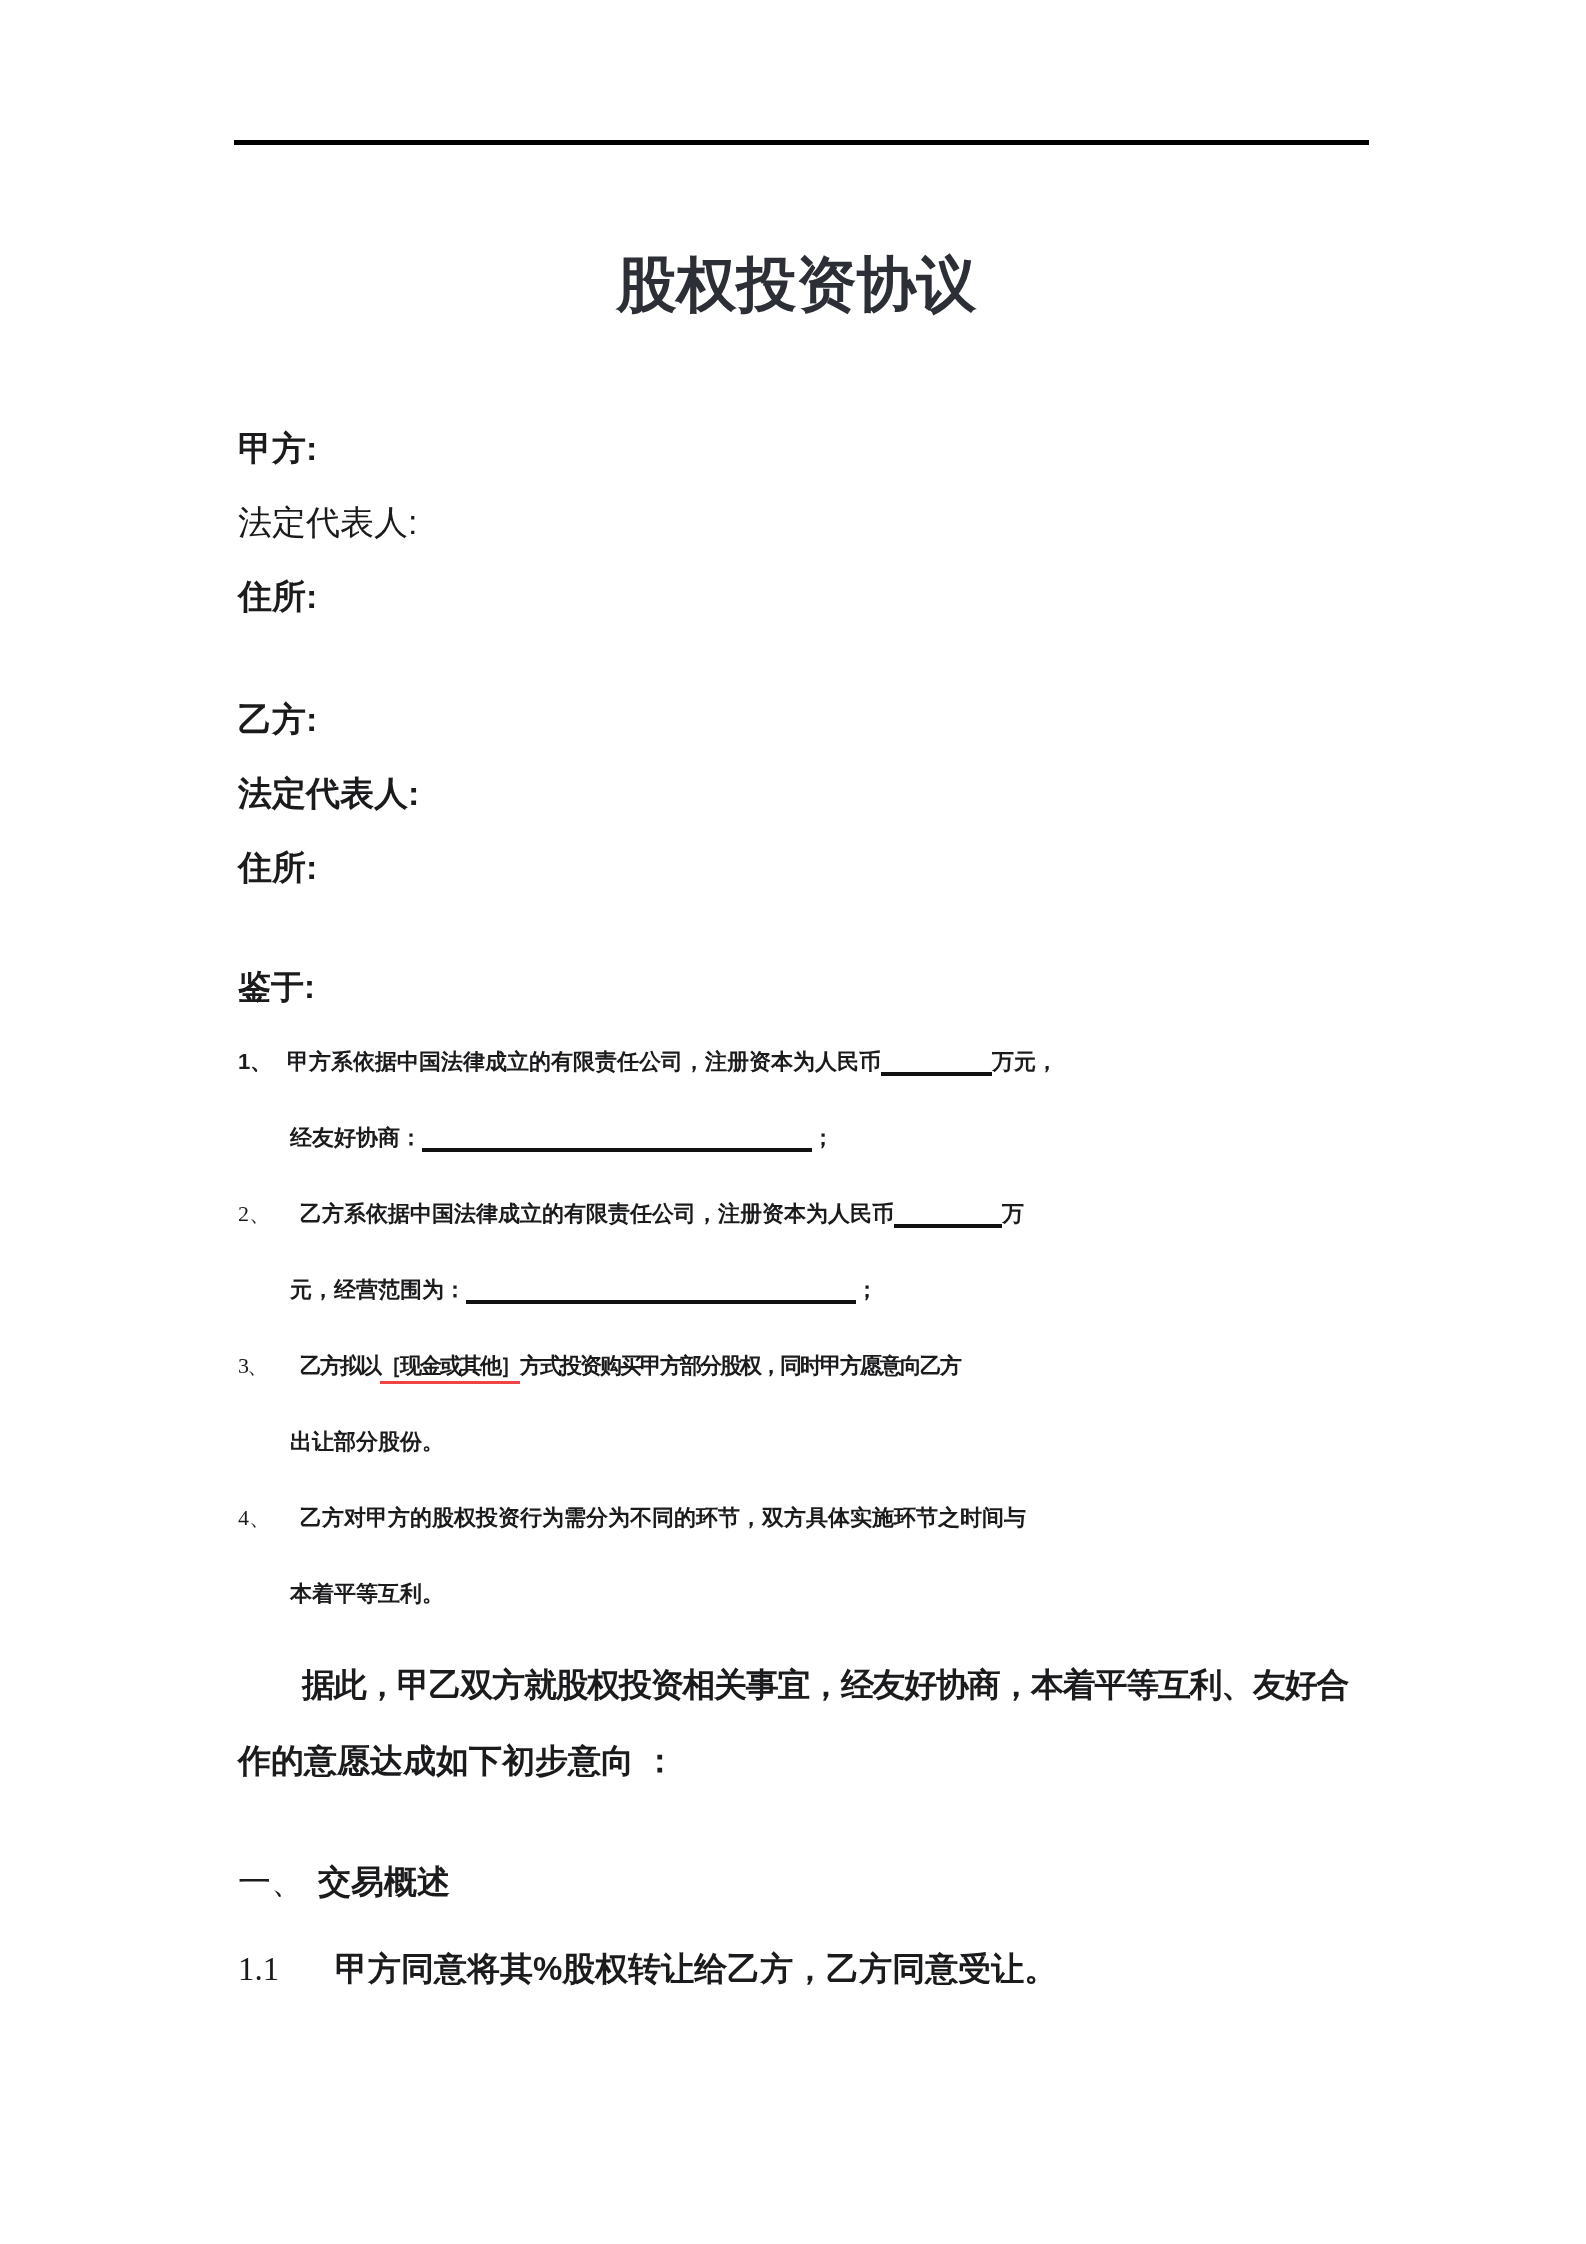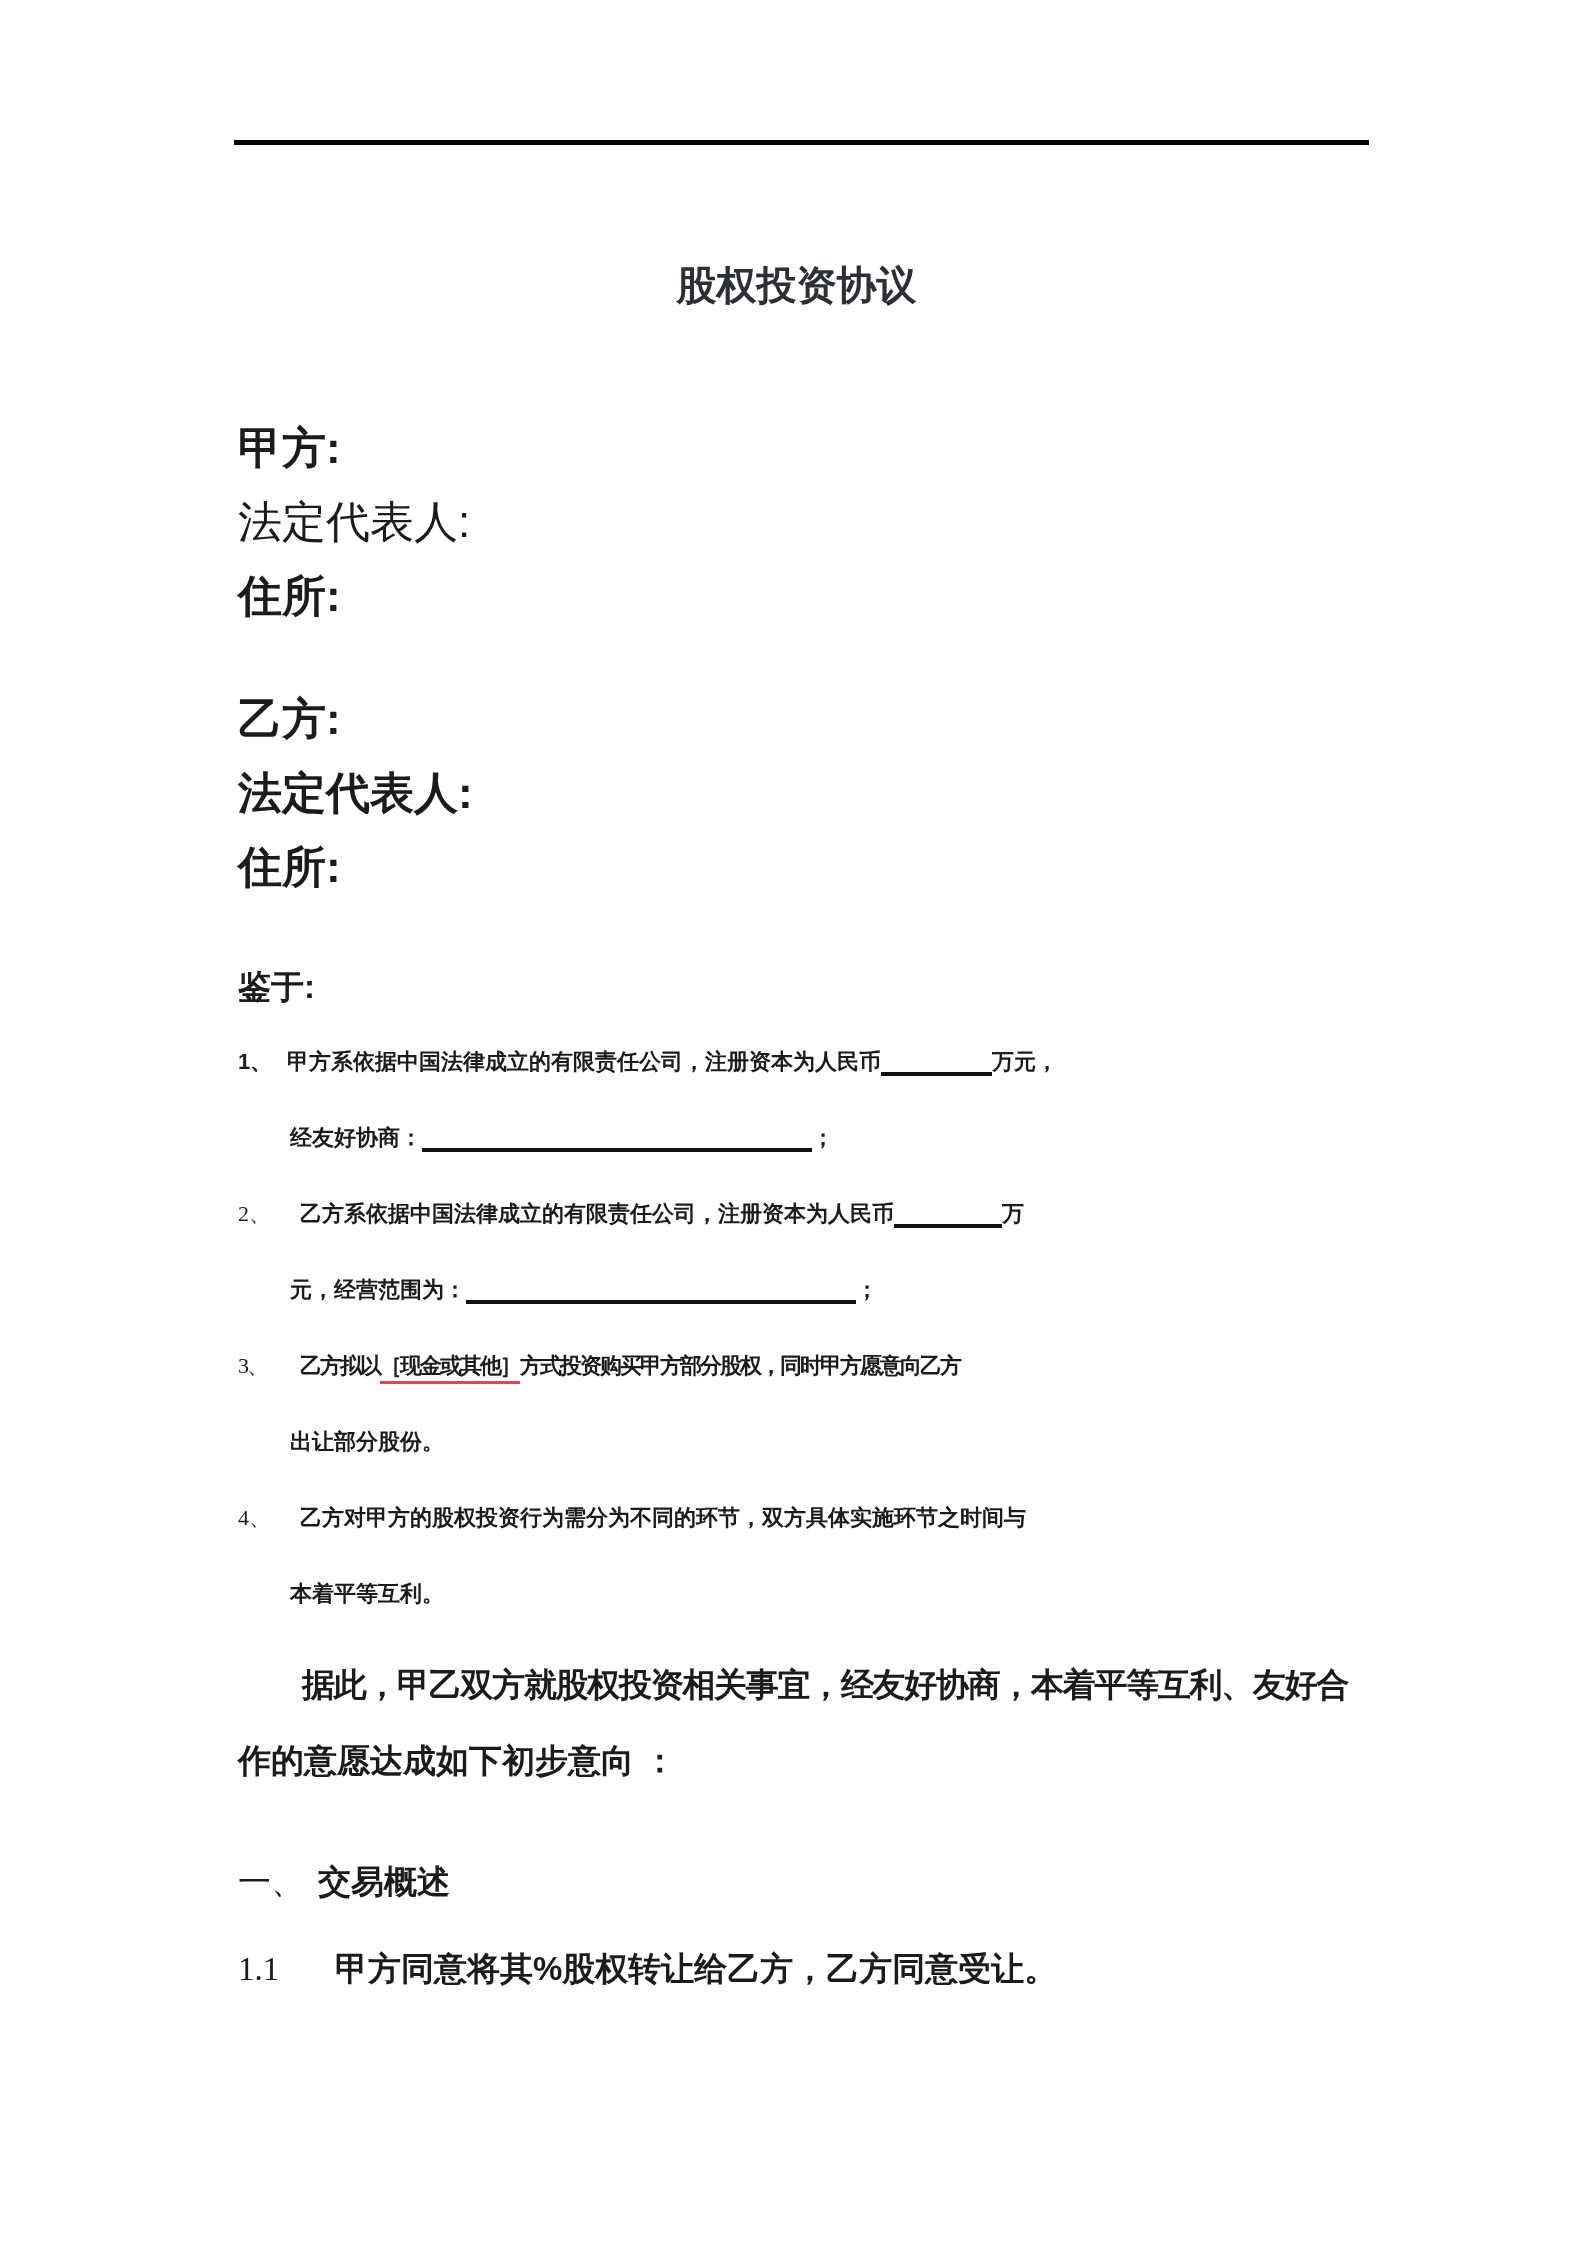--- a/index.html
+++ b/index.html
@@ -16,27 +16,27 @@
     height:0;
     border-top:5px solid #000;
     margin-top:140px;
     margin-left:-4px;
     margin-right:-14px;
   }
 
   .title {
     margin-top:110px;
     text-align:center;
-    font-size:40px;
+    font-size:60px;
     line-height:60px;
     font-weight:bold;
     color:#2d2f36;
   }
 
-  .pblock { font-size:44px; font-weight:bold; line-height:74px; }
+  .pblock { font-size:34px; font-weight:bold; line-height:74px; }
   .party-a { margin-top:96px; }
   .party-b { margin-top:49px; }
   .pblock .reg { font-weight:normal; }
   .whereas { margin-top:46px; font-size:33px; font-weight:bold; line-height:74px; }
 
   .items { font-size:22px; font-weight:bold; line-height:76px; }
   .iline { white-space:nowrap; }
   .num { display:inline-block; font-weight:bold; }
   .n1 { width:49px; }
   .nw {

